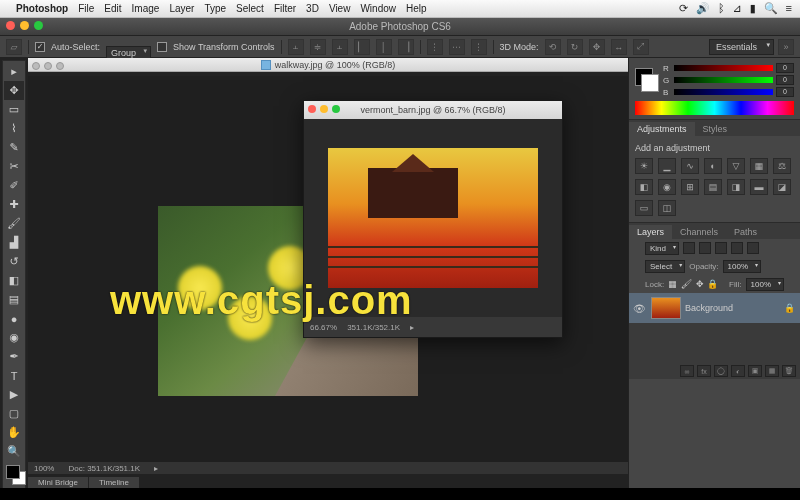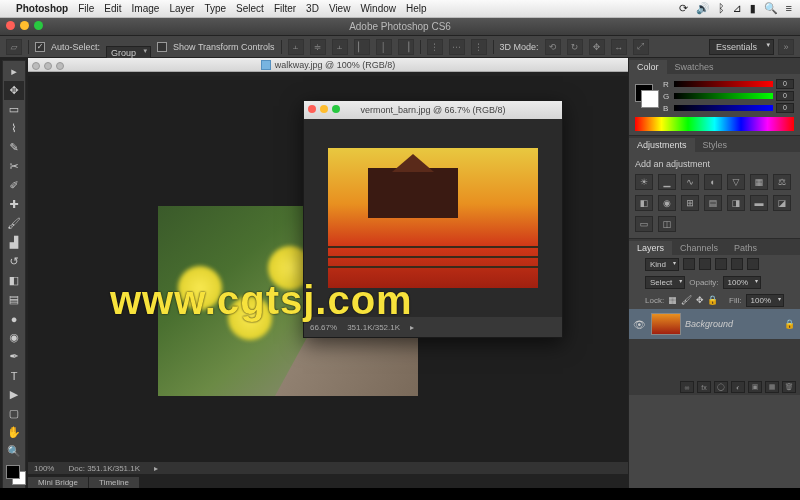--- a/index.html
+++ b/index.html
@@ -93,21 +93,21 @@
 .adj-panel .icons{display:flex;flex-wrap:wrap;gap:5px;padding:2px 0}
 .adj-panel .ic{width:18px;height:16px;background:#3a3a3a;border:1px solid #2a2a2a;display:flex;align-items:center;justify-content:center;font-size:9px;color:#aaa}
 .layers-panel .row{display:flex;align-items:center;gap:4px;height:18px;padding:0 16px}
 .layers-panel .lbl{font-size:8px;color:#aaa}
 .layers-panel .fld{background:#333;border:1px solid #222;padding:1px 12px 1px 4px;font-size:8px;position:relative}
 .layers-panel .fld::after{content:"▾";position:absolute;right:2px;top:0;font-size:6px}
 .layers-panel .layer-list{background:#3a3a3a;min-height:70px}
 .layers-panel .layer{display:flex;align-items:center;height:30px;background:#5a6a7a;padding:0 4px;gap:4px}
 .layers-panel .eye{width:14px;font-size:10px}
 .layers-panel .thumb{width:30px;height:22px;background:linear-gradient(#e89020,#a02010);border:1px solid #888}
-.layers-panel .lname{font-style:italic;font-size:9px}
+.layers-panel .lname{font-size:9px}
 .layers-panel .footer{display:flex;justify-content:flex-end;gap:3px;padding:2px 4px;background:#3a3a3a}
 .layers-panel .footer .fb{width:14px;height:12px;background:#333;border:1px solid #222;font-size:7px;display:flex;align-items:center;justify-content:center;color:#888}
 
 
 .page-dots{position:absolute;bottom:0;left:0;right:0;height:12px;background:#000;}
 </style>
 </head>
 <body>
 
 <div class="mac-menubar">
@@ -257,24 +257,20 @@
     <div class="bt">Mini Bridge</div>
     <div class="bt">Timeline</div>
   </div>
 
   <div class="watermark">www.cgtsj.com</div>
 </div>
 
 <div class="panels">
 
   <div class="panel color-panel">
-    <div class="tabs">
-      <div class="tab active">Color</div>
-      <div class="tab">Swatches</div>
-    </div>
     <div class="body">
       <div class="sw">
         <div style="position:relative;width:24px;height:24px">
           <div class="box" style="background:#000;position:absolute;left:0;top:0"></div>
           <div class="box" style="background:#fff;position:absolute;left:6px;top:6px"></div>
         </div>
         <div class="sliders">
           <div class="srow">
               <span class="lab">R</span>
               <div class="track"></div>

